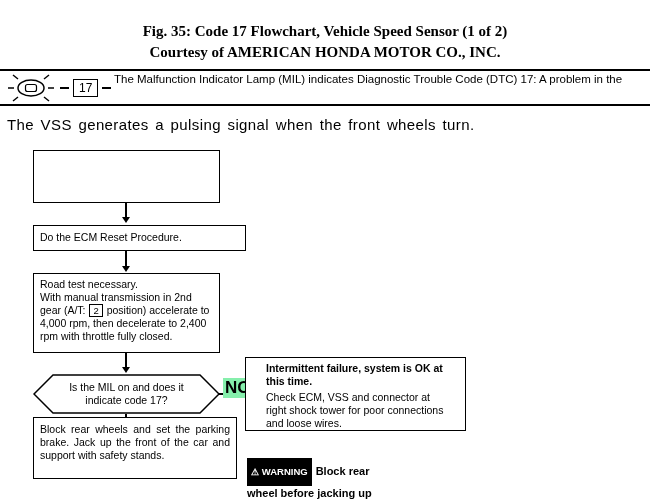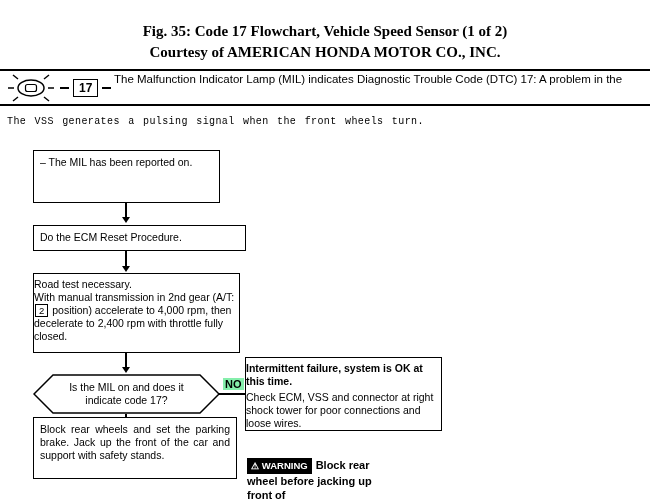--- a/index.html
+++ b/index.html
@@ -20,40 +20,40 @@
   .rule1 { top:69px; }
   .rule2 { top:104px; }
 
   .mil-cluster {
     position:absolute; left:6px; top:74px; height:28px;
     display:flex; align-items:center; gap:4px;
   }
   .dash { display:inline-block; width:9px; height:2px; background:#000; }
   .dtc-badge {
     display:inline-block; border:1.5px solid #000; padding:0 5px;
-    font-weight:bold; font-size:12px; line-height:16px; background:#fff;
+    font-weight:normal; font-size:12px; line-height:16px; background:#fff;
   }
   .note-text {
     position:absolute; left:114px; top:72px; width:528px;
     font-size:11.5px; line-height:15px;
   }
   .intro {
-    position:absolute; left:7px; top:116px; font-size:10px;
-    letter-spacing:0.4px; word-spacing:2px;font-family:Liberation Mono, monospace;
+    position:absolute; left:7px; top:116px; font-size:15px;
+    letter-spacing:0.4px; word-spacing:2px;
   }
 
   .fbox {
     position:absolute; border:1.5px solid #000; background:#fff;
     font-size:10.5px; line-height:13px; padding:5px 6px;
   }
   .box1 { left:33px; top:150px; width:187px; height:53px; }
   .box1 .li { padding-left:10px; text-indent:-10px; }
   .box2 { left:33px; top:225px; width:213px; height:26px; }
-  .box3 { left:33px; top:273px; width:207px; height:80px; padding:4px 0; }
-  .rightbox { left:245px; top:357px; width:197px; height:74px; padding:4px 0; }
+  .box3 { left:33px; top:273px; width:187px; height:80px; padding:4px 6px; }
+  .rightbox { left:245px; top:357px; width:221px; height:74px; padding:4px 20px; }
   .rightbox .bold { font-weight:bold; }
   .rightbox .body { margin-top:3px; }
   .box4 { left:33px; top:417px; width:204px; height:62px; text-align:justify; }
 
   .inline-box {
     display:inline-block; border:1px solid #000; padding:0 3px;
     font-size:9.5px; line-height:11px; margin:0 1px;
   }
 
   .hexwrap { position:absolute; left:33px; top:374px; width:187px; height:36px; }
@@ -69,30 +69,30 @@
     position:absolute; left:122px; width:0; height:0;
     border-left:4px solid transparent; border-right:4px solid transparent;
     border-top:6px solid #000;
   }
   .vl1 { top:203px; height:15px; } .ah1 { top:217px; }
   .vl2 { top:251px; height:16px; } .ah2 { top:266px; }
   .vl3 { top:353px; height:15px; } .ah3 { top:367px; }
   .vl4 { top:414px; height:16px; } .ah4 { top:429px; }
 
   .noline { position:absolute; left:219px; top:393px; width:26px; height:1.5px; background:#000; }
-  .no-label { position:absolute; left:223px; top:378px; font-weight:bold; font-size:11px; background:#86efac; padding:0 2px; }
+  .no-label { position:absolute; left:223px; top:378px; font-weight:bold; font-size:17px; background:#86efac; padding:0 2px; }
   .yes-label { position:absolute; left:108px; top:417px; width:36px; text-align:center; font-weight:normal; font-size:11px; background:#f97316; }
 
   .warning {
     position:absolute; left:247px; top:458px; width:138px;
     font-size:11px; font-weight:bold; line-height:14px;
   }
   .warn-badge {
     display:inline-block; background:#000; color:#fff;
-    font-size:9.5px; font-weight:bold; padding:1px 4px; margin-right:4px;
+    font-size:9.5px; font-weight:bold; padding:7px 4px; margin-right:4px;
   }
   .warn-tri { font-size:9px; }
 </style>
 </head>
 <body>
 
 <div class="page">
 
   <div class="hdr hdr2">Fig. 35: Code 17 Flowchart, Vehicle Speed Sensor (1 of 2)</div>
   <div class="hdr hdr3">Courtesy of AMERICAN HONDA MOTOR CO., INC.</div>
@@ -117,21 +117,20 @@
 
   <div class="note-text">
     <div>The Malfunction Indicator Lamp (MIL) indicates Diagnostic Trouble Code (DTC) 17: A problem in the</div>
   </div>
 
   <div class="rule rule2"></div>
 
   <div class="intro">The VSS generates a pulsing signal when the front wheels turn.</div>
 
   <div class="fbox box1">
-    <div class="li">– The MIL has been reported on.</div>
   </div>
 
   <div class="vline vl1"></div>
   <div class="ahead ah1"></div>
 
   <div class="fbox box2">Do the ECM Reset Procedure.</div>
 
   <div class="vline vl2"></div>
   <div class="ahead ah2"></div>
 

